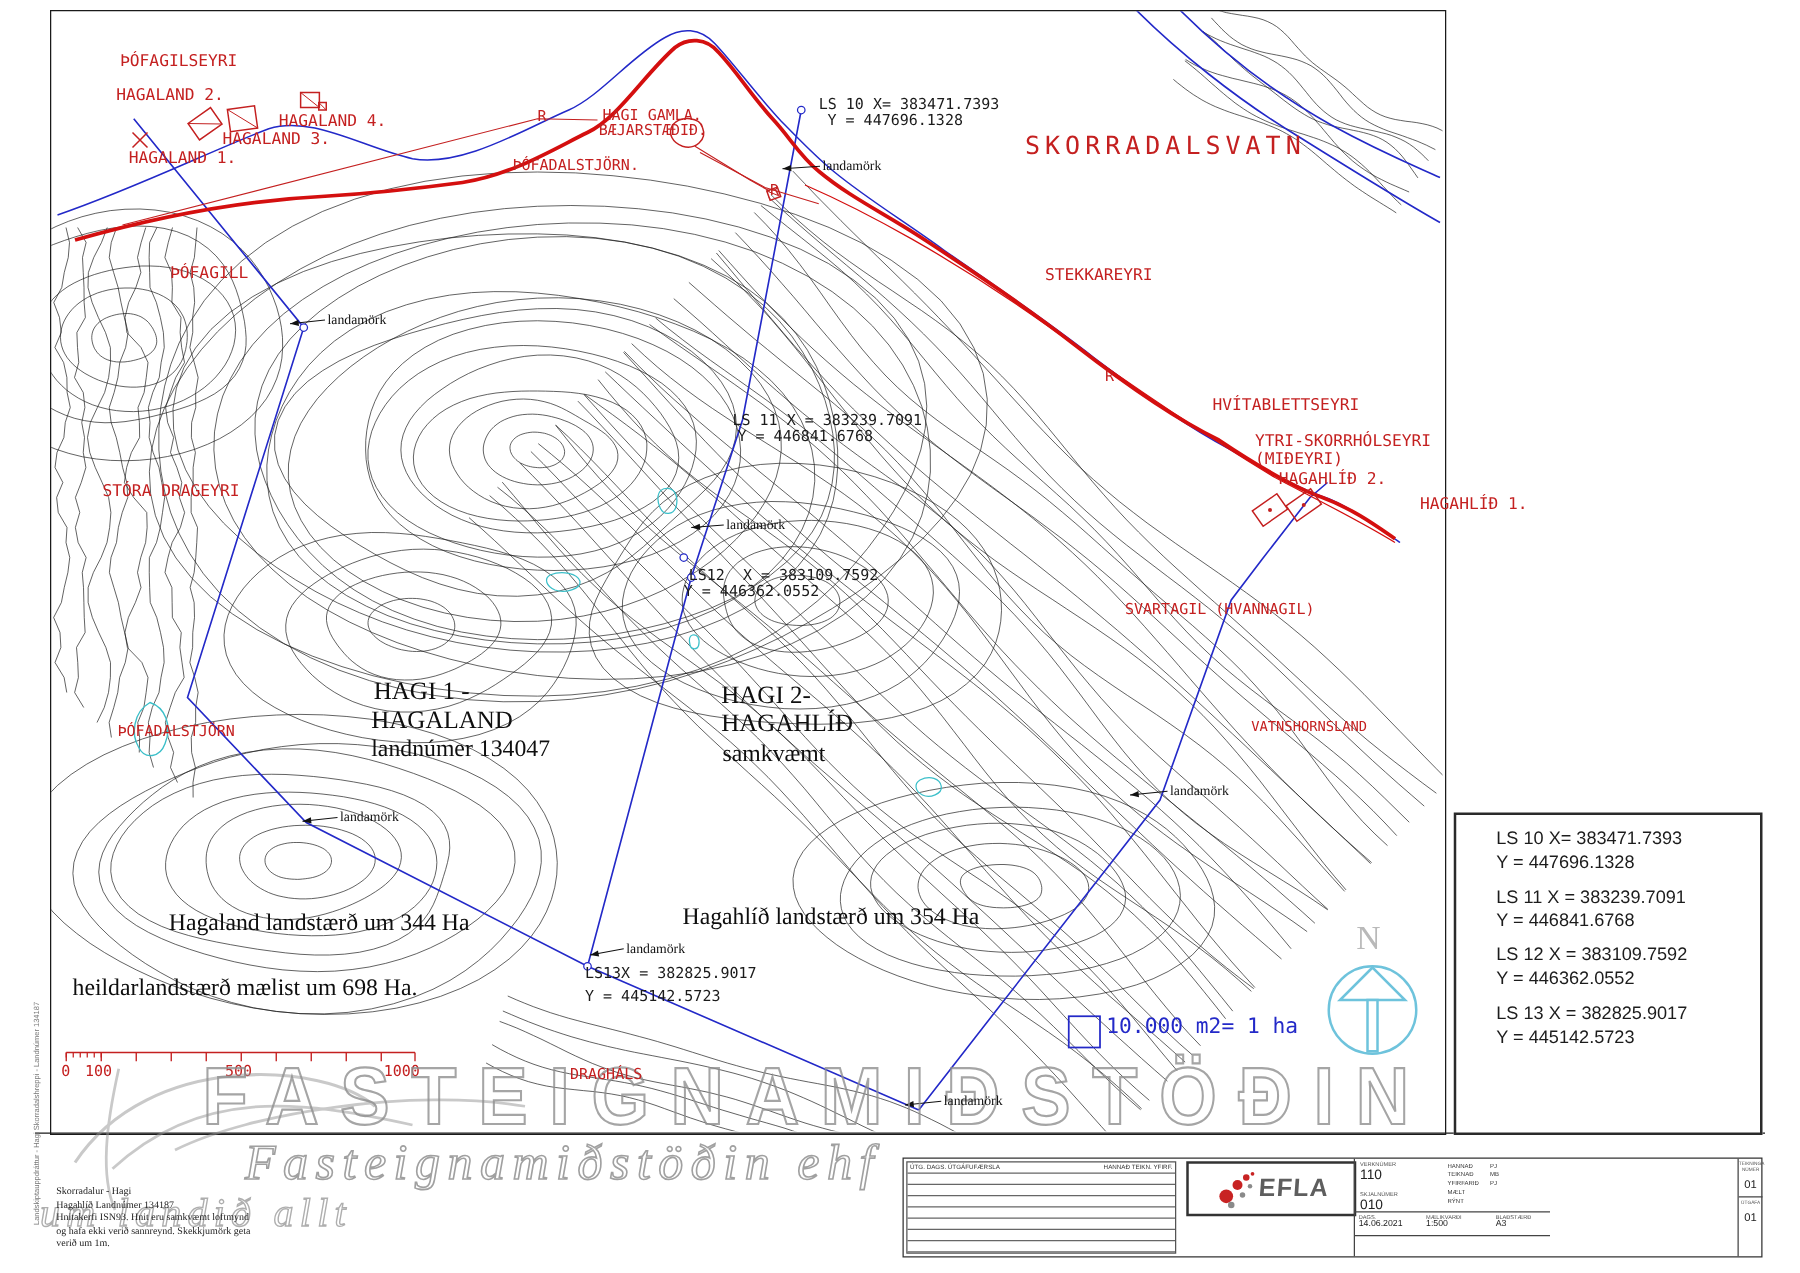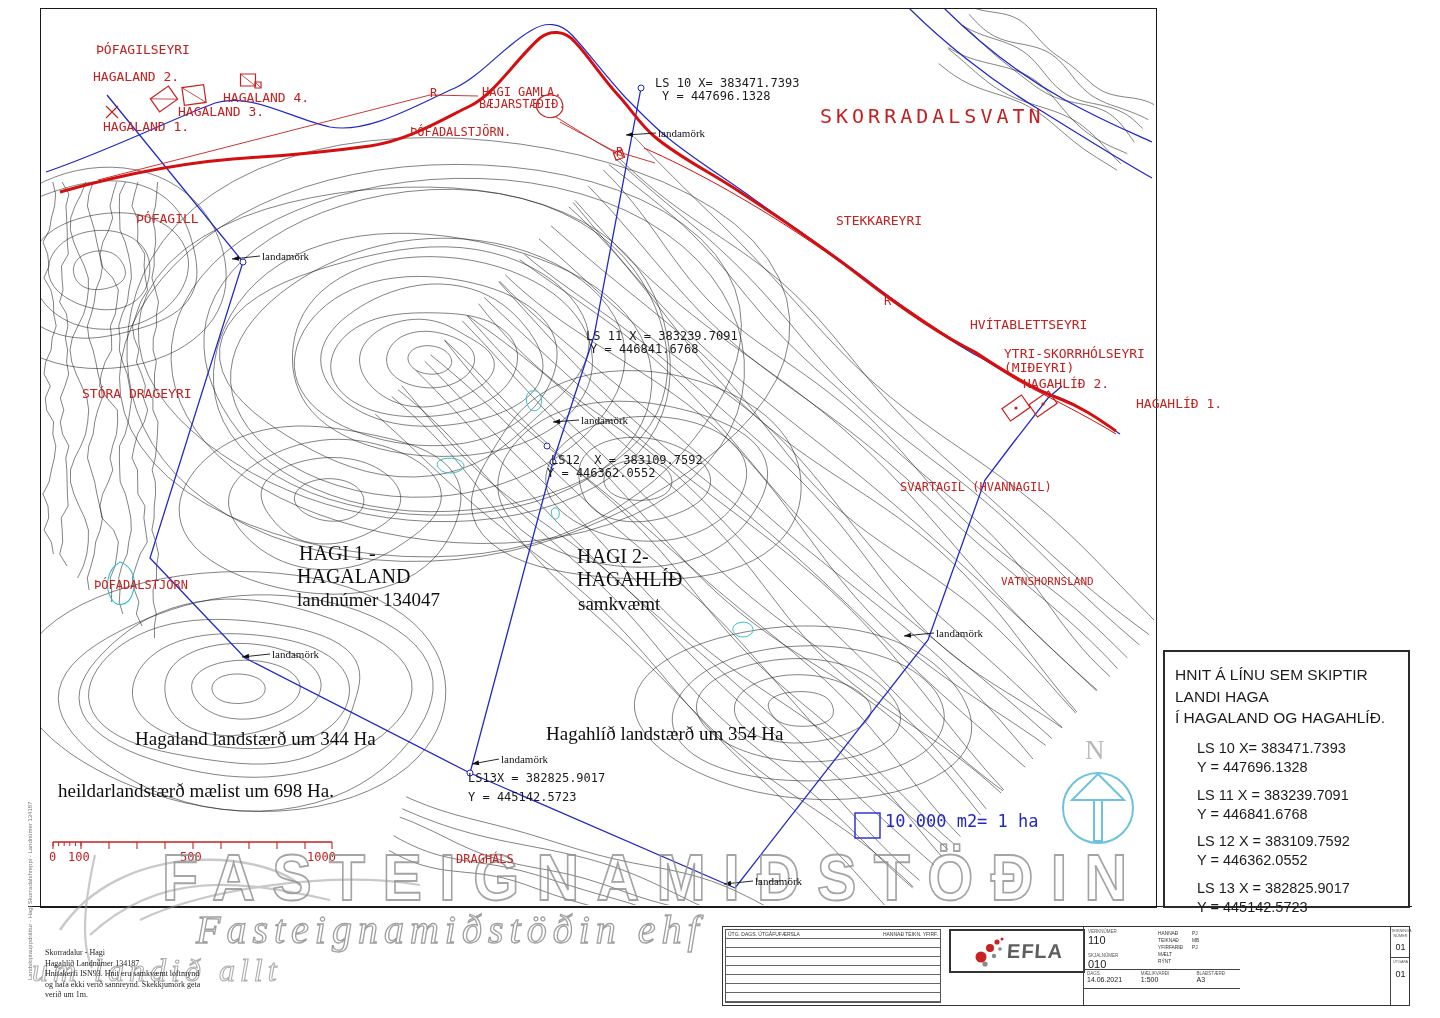--- a/index.html
+++ b/index.html
@@ -328,25 +328,20 @@
       <div class="map-label lab-lmk" style="left: 272px; top: 649px;">landamörk</div>
       <div class="map-label lab-lmk" style="left: 501px; top: 754px;">landamörk</div>
       <div class="map-label lab-lmk" style="left: 755px; top: 876px;">landamörk</div>
     </div>
 
   <div class="wm wm-big">FASTEIGNAMIÐSTÖÐIN</div>
   <div class="wm wm-script">Fasteignamiðstöðin ehf</div>
   <div class="wm wm-slogan">um landið allt</div>
 
   <div class="legend">
-    <div class="hd">
-      <div>HNIT Á LÍNU SEM SKIPTIR</div>
-      <div>LANDI HAGA</div>
-      <div>Í HAGALAND OG HAGAHLÍÐ.</div>
-    </div>
     <div class="entries">
       <div class="entry">
         <div>LS 10 X= 383471.7393</div>
         <div>Y = 447696.1328</div>
       </div>
       <div class="entry">
         <div>LS 11 X = 383239.7091</div>
         <div>Y = 446841.6768</div>
       </div>
       <div class="entry">

